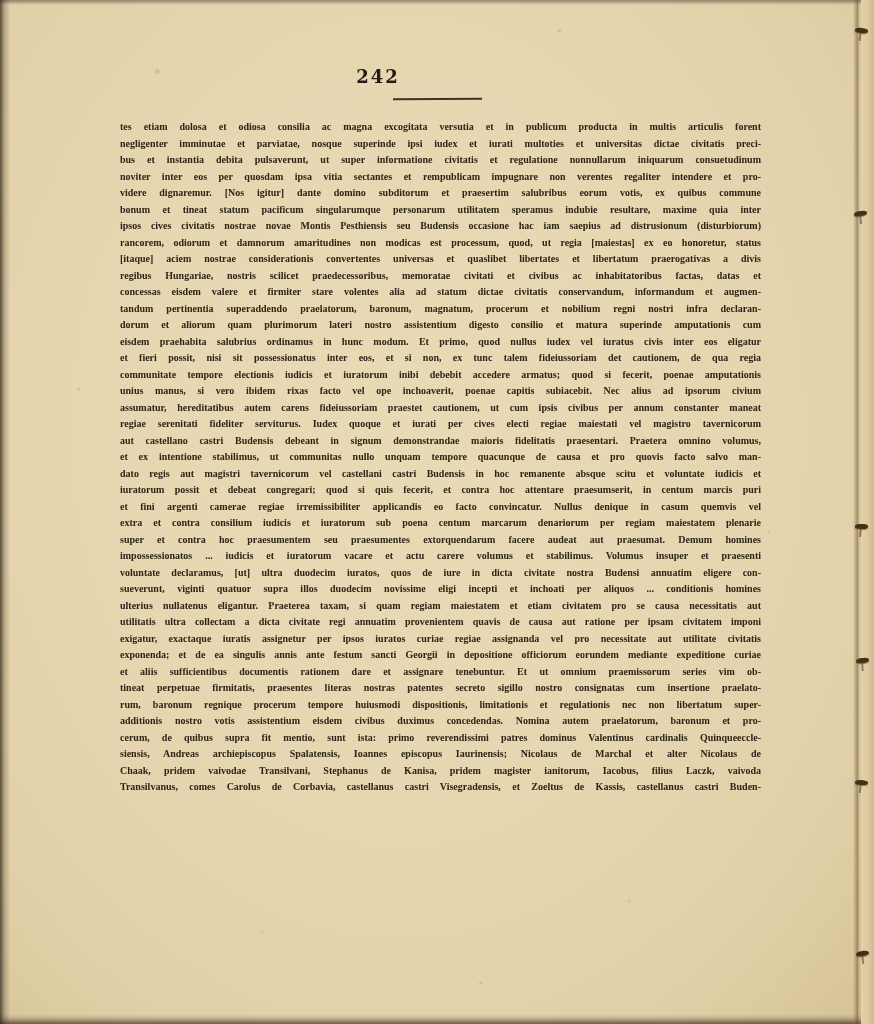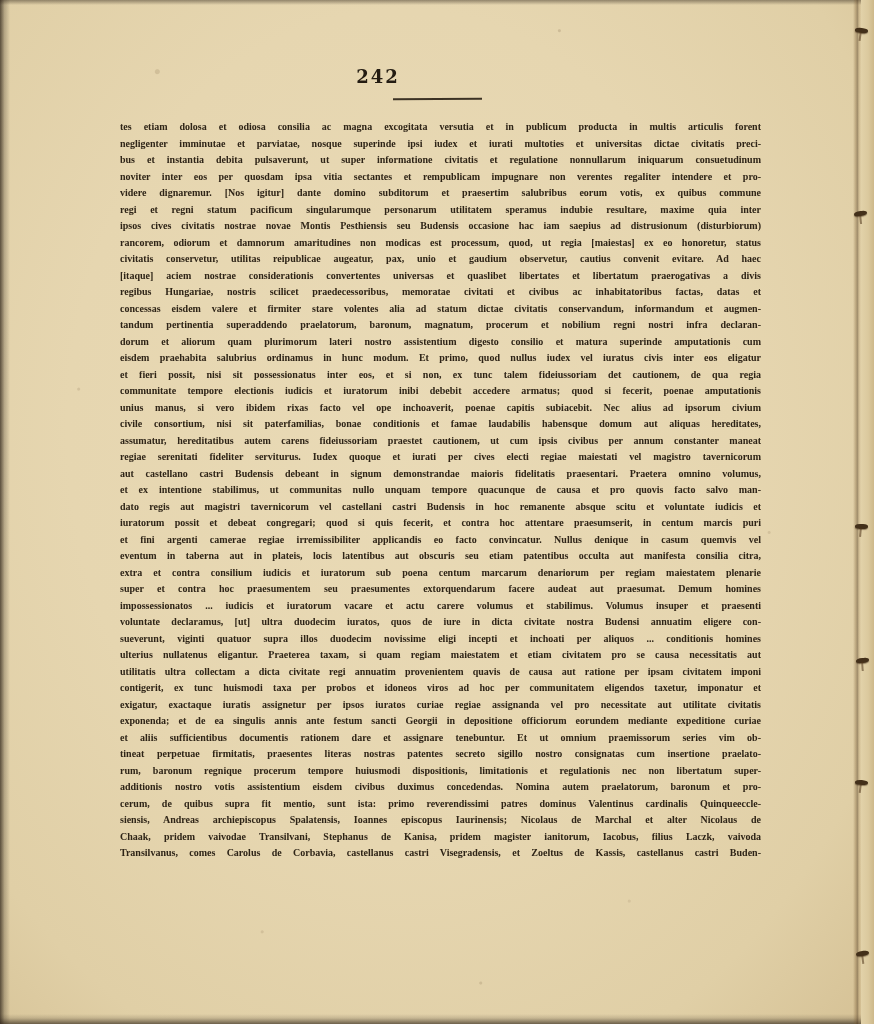--- a/index.html
+++ b/index.html
@@ -105,50 +105,46 @@
 
   <div class="folio">242</div>
   <div class="folio-rule"></div>
 
   <div class="text-block">
       <div class="text-line">tes etiam dolosa et odiosa consilia ac magna excogitata versutia et in publicum producta in multis articulis forent</div>
       <div class="text-line">negligenter imminutae et parviatae, nosque superinde ipsi iudex et iurati multoties et universitas dictae civitatis preci-</div>
       <div class="text-line">bus et instantia debita pulsaverunt, ut super informatione civitatis et regulatione nonnullarum iniquarum consuetudinum</div>
       <div class="text-line">noviter inter eos per quosdam ipsa vitia sectantes et rempublicam impugnare non verentes regaliter intendere et pro-</div>
       <div class="text-line">videre dignaremur. [Nos igitur] dante domino subditorum et praesertim salubribus eorum votis, ex quibus commune</div>
-      <div class="text-line">regi et regni statum pacificum singularumque personarum utilitatem speramus indubie resultare, maxime quia inter</div>
+      <div class="text-line">bonum et tineat statum pacificum singularumque personarum utilitatem speramus indubie resultare, maxime quia inter</div>
       <div class="text-line">ipsos cives civitatis nostrae novae Montis Pesthiensis seu Budensis occasione hac iam saepius ad distrusionum (disturbiorum)</div>
       <div class="text-line">rancorem, odiorum et damnorum amaritudines non modicas est processum, quod, ut regia [maiestas] ex eo honoretur, status</div>
-      <div class="text-line">civitatis conservetur, utilitas reipublicae augeatur, pax, unio et gaudium observetur, cautius convenit evitare. Ad haec</div>
       <div class="text-line">[itaque] aciem nostrae considerationis convertentes universas et quaslibet libertates et libertatum praerogativas a divis</div>
       <div class="text-line">regibus Hungariae, nostris scilicet praedecessoribus, memoratae civitati et civibus ac inhabitatoribus factas, datas et</div>
       <div class="text-line">concessas eisdem valere et firmiter stare volentes alia ad statum dictae civitatis conservandum, informandum et augmen-</div>
       <div class="text-line">tandum pertinentia superaddendo praelatorum, baronum, magnatum, procerum et nobilium regni nostri infra declaran-</div>
       <div class="text-line">dorum et aliorum quam plurimorum lateri nostro assistentium digesto consilio et matura superinde amputationis cum</div>
       <div class="text-line">eisdem praehabita salubrius ordinamus in hunc modum. Et primo, quod nullus iudex vel iuratus civis inter eos eligatur</div>
       <div class="text-line">et fieri possit, nisi sit possessionatus inter eos, et si non, ex tunc talem fideiussoriam det cautionem, de qua regia</div>
       <div class="text-line">communitate tempore electionis iudicis et iuratorum inibi debebit accedere armatus; quod si fecerit, poenae amputationis</div>
       <div class="text-line">unius manus, si vero ibidem rixas facto vel ope inchoaverit, poenae capitis subiacebit. Nec alius ad ipsorum civium</div>
-      <div class="text-line">civile consortium, nisi sit paterfamilias, bonae conditionis et famae laudabilis habensque domum aut aliquas hereditates,</div>
       <div class="text-line">assumatur, hereditatibus autem carens fideiussoriam praestet cautionem, ut cum ipsis civibus per annum constanter maneat</div>
       <div class="text-line">regiae serenitati fideliter serviturus. Iudex quoque et iurati per cives electi regiae maiestati vel magistro tavernicorum</div>
       <div class="text-line">aut castellano castri Budensis debeant in signum demonstrandae maioris fidelitatis praesentari. Praetera omnino volumus,</div>
       <div class="text-line">et ex intentione stabilimus, ut communitas nullo unquam tempore quacunque de causa et pro quovis facto salvo man-</div>
       <div class="text-line">dato regis aut magistri tavernicorum vel castellani castri Budensis in hoc remanente absque scitu et voluntate iudicis et</div>
       <div class="text-line">iuratorum possit et debeat congregari; quod si quis fecerit, et contra hoc attentare praesumserit, in centum marcis puri</div>
       <div class="text-line">et fini argenti camerae regiae irremissibiliter applicandis eo facto convincatur. Nullus denique in casum quemvis vel</div>
-      <div class="text-line">eventum in taberna aut in plateis, locis latentibus aut obscuris seu etiam patentibus occulta aut manifesta consilia citra,</div>
       <div class="text-line">extra et contra consilium iudicis et iuratorum sub poena centum marcarum denariorum per regiam maiestatem plenarie</div>
       <div class="text-line">super et contra hoc praesumentem seu praesumentes extorquendarum facere audeat aut praesumat. Demum homines</div>
       <div class="text-line">impossessionatos ... iudicis et iuratorum vacare et actu carere volumus et stabilimus. Volumus insuper et praesenti</div>
       <div class="text-line">voluntate declaramus, [ut] ultra duodecim iuratos, quos de iure in dicta civitate nostra Budensi annuatim eligere con-</div>
       <div class="text-line">sueverunt, viginti quatuor supra illos duodecim novissime eligi incepti et inchoati per aliquos ... conditionis homines</div>
       <div class="text-line">ulterius nullatenus eligantur. Praeterea taxam, si quam regiam maiestatem et etiam civitatem pro se causa necessitatis aut</div>
       <div class="text-line">utilitatis ultra collectam a dicta civitate regi annuatim provenientem quavis de causa aut ratione per ipsam civitatem imponi</div>
-      <div class="text-line">contigerit, ex tunc huismodi taxa per probos et idoneos viros ad hoc per communitatem eligendos taxetur, imponatur et</div>
       <div class="text-line">exigatur, exactaque iuratis assignetur per ipsos iuratos curiae regiae assignanda vel pro necessitate aut utilitate civitatis</div>
       <div class="text-line">exponenda; et de ea singulis annis ante festum sancti Georgii in depositione officiorum eorundem mediante expeditione curiae</div>
       <div class="text-line">et aliis sufficientibus documentis rationem dare et assignare tenebuntur. Et ut omnium praemissorum series vim ob-</div>
       <div class="text-line">tineat perpetuae firmitatis, praesentes literas nostras patentes secreto sigillo nostro consignatas cum insertione praelato-</div>
       <div class="text-line">rum, baronum regnique procerum tempore huiusmodi dispositionis, limitationis et regulationis nec non libertatum super-</div>
       <div class="text-line">additionis nostro votis assistentium eisdem civibus duximus concedendas. Nomina autem praelatorum, baronum et pro-</div>
       <div class="text-line">cerum, de quibus supra fit mentio, sunt ista: primo reverendissimi patres dominus Valentinus cardinalis Quinqueeccle-</div>
       <div class="text-line">siensis, Andreas archiepiscopus Spalatensis, Ioannes episcopus Iaurinensis; Nicolaus de Marchal et alter Nicolaus de</div>
       <div class="text-line">Chaak, pridem vaivodae Transilvani, Stephanus de Kanisa, pridem magister ianitorum, Iacobus, filius Laczk, vaivoda</div>
       <div class="text-line">Transilvanus, comes Carolus de Corbavia, castellanus castri Visegradensis, et Zoeltus de Kassis, castellanus castri Buden-</div>

